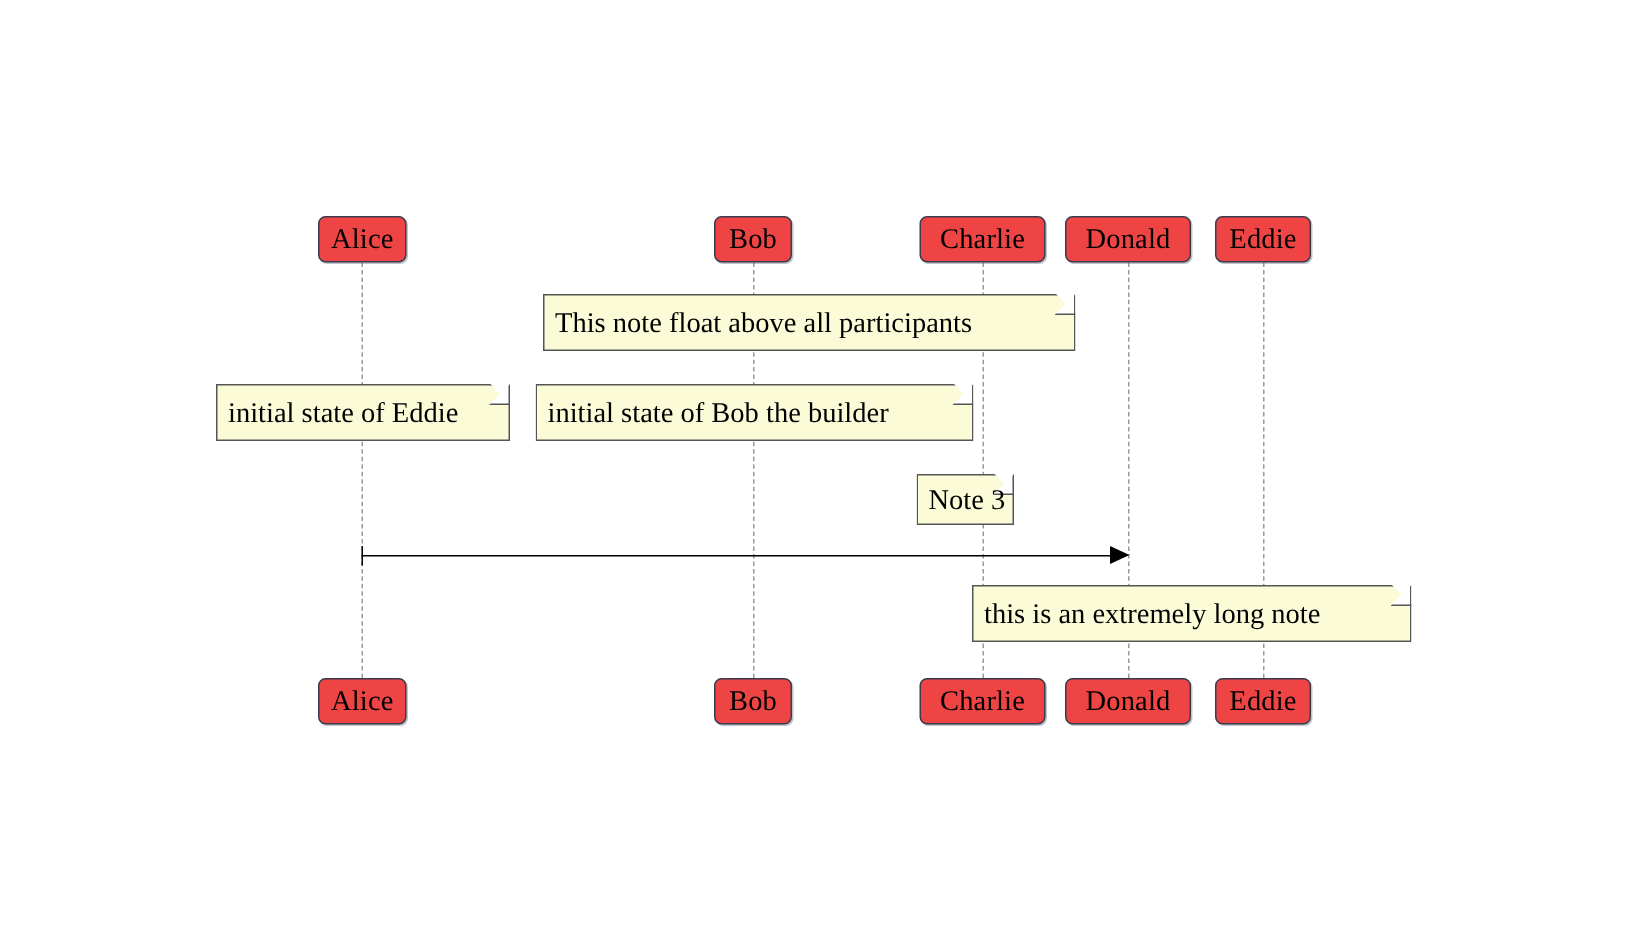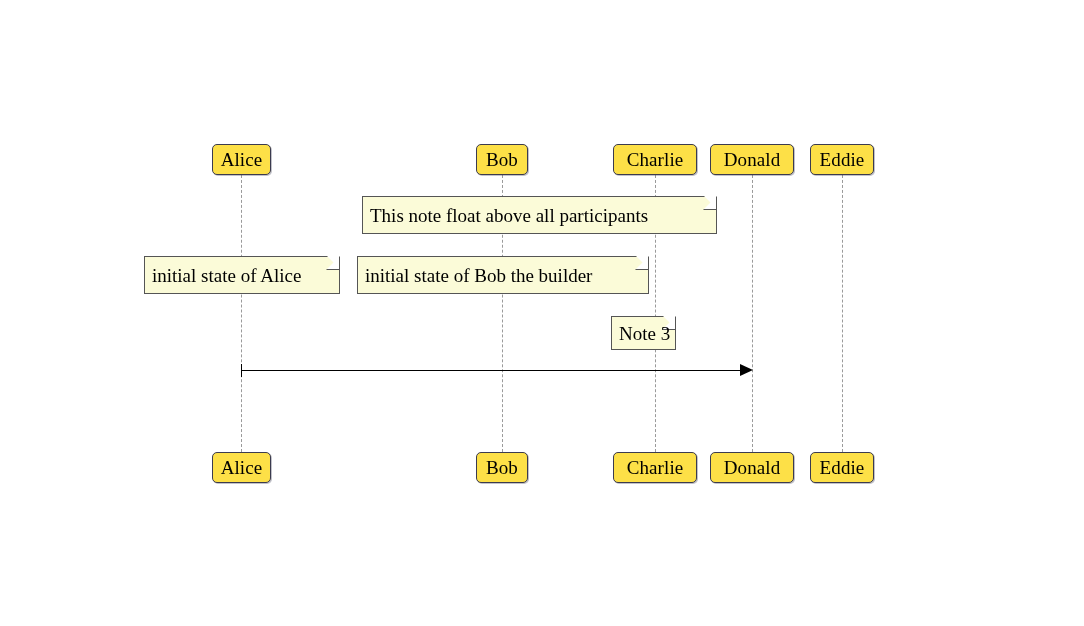--- a/index.html
+++ b/index.html
@@ -29,21 +29,21 @@
     position: absolute;
     width: 0;
     border-left: 1px dashed #9a9a9a;
   }
 
   
   .participant {
     position: absolute;
     box-sizing: border-box;
     height: 31px;
-    background: #fde047;
+    background: #ef4444;
     border: 1px solid #3b3b4f;
     border-radius: 5px;
     display: flex;
     align-items: center;
     justify-content: center;
     font-size: 19px;
     line-height: 1;
     letter-spacing: 0.1px;
     color: #000000;
     box-shadow: 1px 1px 0 rgba(80,80,100,0.35);
@@ -138,39 +138,44 @@
 
   <div class="note" style="left:362px; top:196px; width:355px; height:38px;">
     <div class="note-shape"></div>
     <div class="note-fold"></div>
     <div class="note-text">This note float above all participants</div>
   </div>
 
   <div class="note" style="left:144px; top:256px; width:196px; height:38px;">
     <div class="note-shape"></div>
     <div class="note-fold"></div>
-    <div class="note-text">initial state of Alice</div>
+    <div class="note-text">initial state of Eddie</div>
   </div>
 
   <div class="note" style="left:357px; top:256px; width:292px; height:38px;">
     <div class="note-shape"></div>
     <div class="note-fold"></div>
     <div class="note-text">initial state of Bob the builder</div>
   </div>
 
   <div class="note" style="left:611px; top:316px; width:65px; height:34px;">
     <div class="note-shape"></div>
     <div class="note-fold"></div>
     <div class="note-text">Note 3</div>
   </div>
 
   <div class="msg-tail" style="left:241px; top:364px; height:13px;"></div>
   <div class="msg-line" style="left:241px; top:370px; width:500px;"></div>
   <div class="msg-head" style="left:740px; top:364px;"></div>
 
+  <div class="note" style="left:648px; top:390px; width:293px; height:38px;">
+    <div class="note-shape"></div>
+    <div class="note-fold"></div>
+    <div class="note-text">this is an extremely long note</div>
+  </div>
 
   <div class="participant" style="left:212px; top:452px; width:59px;">
     <span>Alice</span>
   </div>
   <div class="participant" style="left:476px; top:452px; width:52px;">
     <span>Bob</span>
   </div>
   <div class="participant" style="left:613px; top:452px; width:84px;">
     <span>Charlie</span>
   </div>

